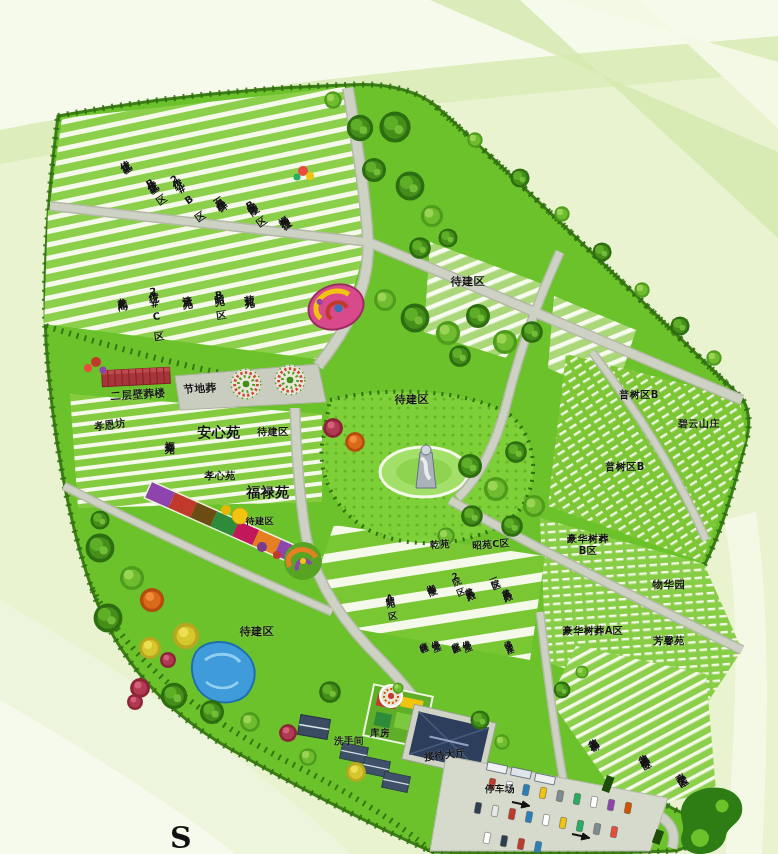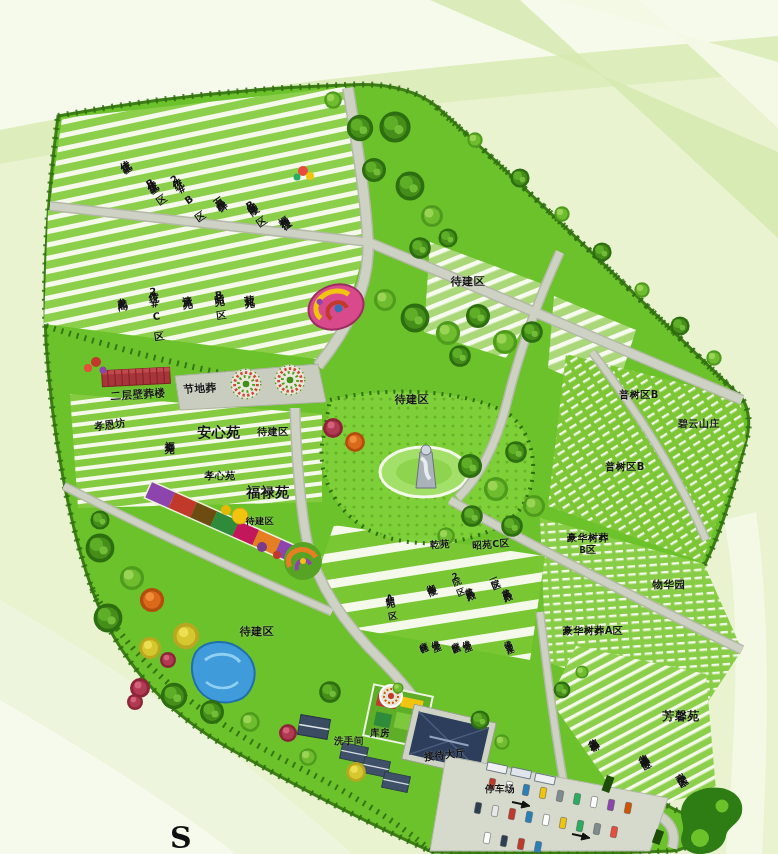--- a/index.html
+++ b/index.html
@@ -391,25 +391,25 @@
       <div class="lbl" style="left: 219px; top: 432px; font-size: 14px; --r: 0deg;">安心苑</div>
       <div class="lbl" style="left: 273px; top: 432px; font-size: 10px; --r: 0deg;">待建区</div>
       <div class="lbl" style="left: 220px; top: 476px; font-size: 10px; --r: 0deg;">孝心苑</div>
       <div class="lbl" style="left: 268px; top: 476px; font-size: 14px; margin-top: 16px; --r: 0deg;">福禄苑</div>
       <div class="lbl" style="left: 412px; top: 400px; font-size: 11px; --r: 0deg;">待建区</div>
       <div class="lbl" style="left: 260px; top: 521px; font-size: 9px; --r: 0deg;">待建区</div>
       <div class="lbl" style="left: 257px; top: 632px; font-size: 11px; --r: 0deg;">待建区</div>
       <div class="lbl" style="left: 639px; top: 395px; font-size: 10px; --r: 0deg;">普树区B</div>
       <div class="lbl" style="left: 699px; top: 424px; font-size: 10px; --r: 0deg;">碧云山庄</div>
       <div class="lbl" style="left: 625px; top: 467px; font-size: 10px; --r: 0deg;">普树区B</div>
-      <div class="lbl" style="left: 588px; top: 545px; font-size: 10px; font-family: Liberation Mono, monospace; --r: 0deg;">豪华树葬
+      <div class="lbl" style="left: 588px; top: 545px; font-size: 10px; --r: 0deg;">豪华树葬
 B区</div>
       <div class="lbl" style="left: 663px; top: 584px; font-size: 10.5px; margin-left: 6px; --r: 0deg;">物华园</div>
       <div class="lbl" style="left: 593px; top: 631px; font-size: 10px; --r: 0deg;">豪华树葬A区</div>
-      <div class="lbl" style="left: 669px; top: 716px; font-size: 12px; margin-left: 12px; --r: 0deg;">芳馨苑</div>
+      <div class="lbl" style="left: 669px; top: 641px; font-size: 10px; --r: 0deg;">芳馨苑</div>
       <div class="lbl" style="left: 440px; top: 544px; font-size: 9.5px; --r: -4deg;">乾苑</div>
       <div class="lbl" style="left: 491px; top: 544px; font-size: 9.5px; --r: -4deg;">昭苑C区</div>
       <div class="lbl v" style="left: 389px; top: 598px; font-size: 9px; --r: -10deg;">昭苑A区</div>
       <div class="lbl v" style="left: 427px; top: 580px; font-size: 9px; --r: -22deg;">御孝陵</div>
       <div class="lbl v" style="left: 455px; top: 577px; font-size: 8.5px; --r: -22deg;">院2区</div>
       <div class="lbl v" style="left: 465px; top: 584px; font-size: 9px; --r: -22deg;">龙凤大殿</div>
       <div class="lbl v" style="left: 492px; top: 575px; font-size: 8.5px; --r: -22deg;">院一区</div>
       <div class="lbl v" style="left: 502px; top: 585px; font-size: 9px; --r: -22deg;">龙凤大殿</div>
       <div class="lbl v" style="left: 420px; top: 638px; font-size: 8.5px; --r: -22deg;">座特区</div>
       <div class="lbl v" style="left: 432px; top: 636px; font-size: 8.5px; --r: -22deg;">佛光宝</div>

